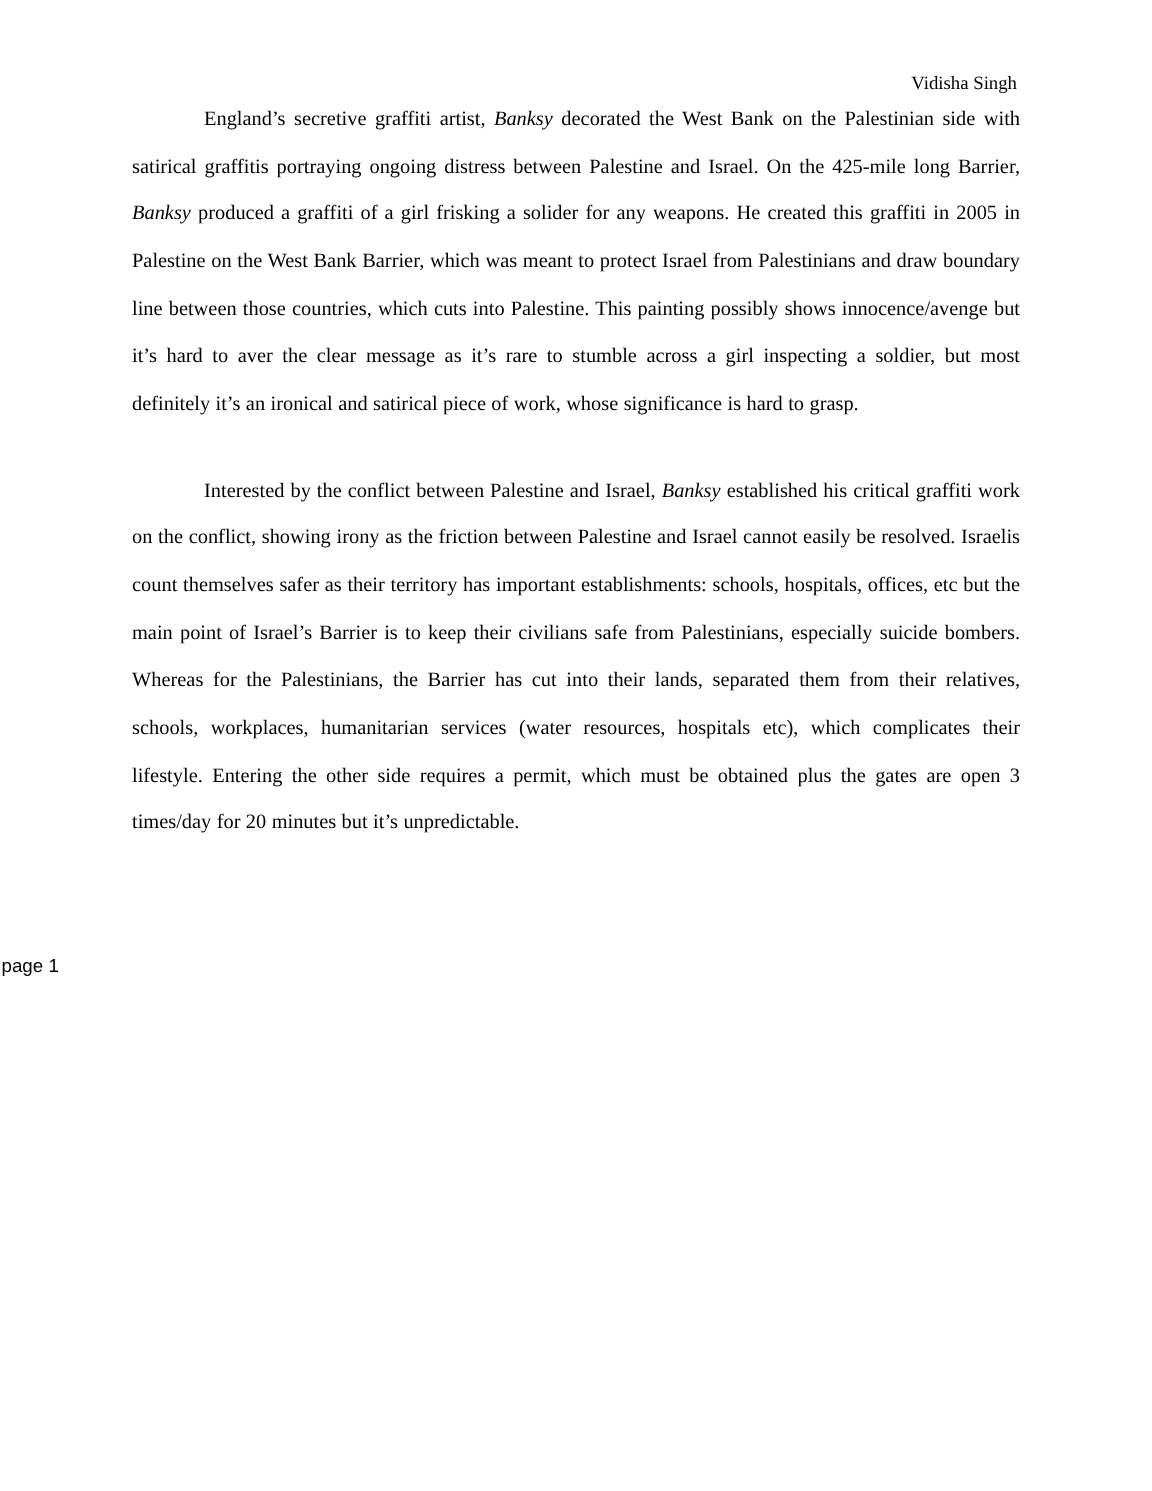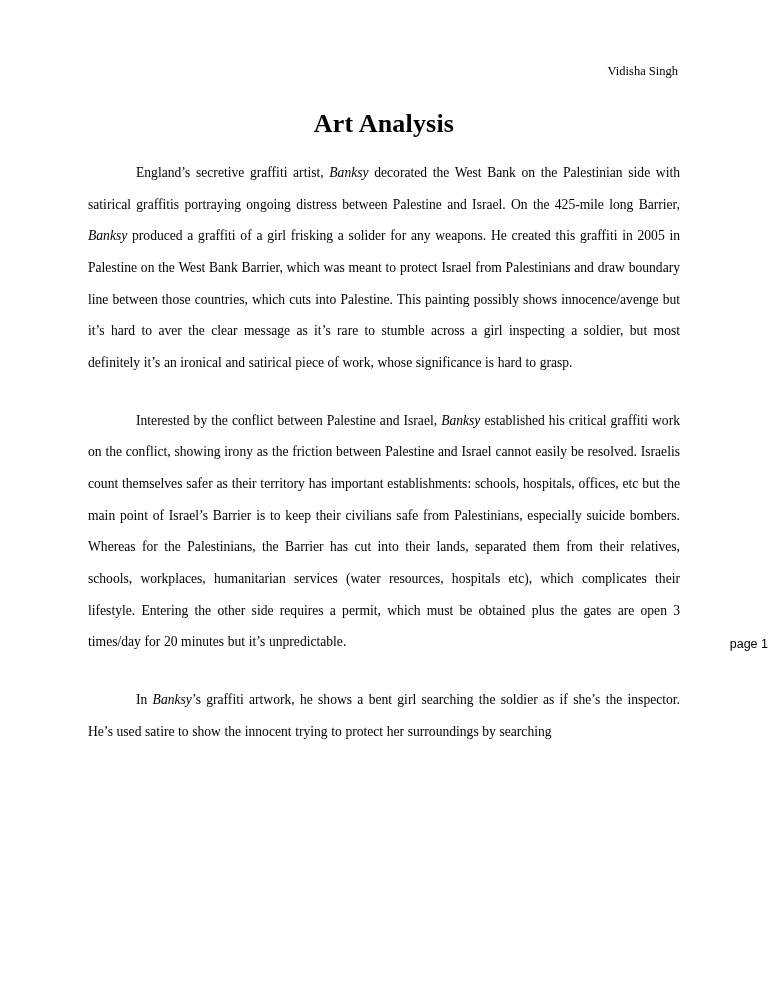--- a/index.html
+++ b/index.html
@@ -13,21 +13,21 @@
     font-family: "Liberation Serif", "DejaVu Serif", serif;
     color: #000000;
     position: relative;
     overflow: hidden;
   }
   .page {
     position: relative;
     width: 768px;
     height: 706px;
     box-sizing: border-box;
-    padding: 56px 88px 0 88px;
+    padding: 40px 88px 0 88px;
   }
   .header-name {
     text-align: right;
     font-size: 12.5px;
     line-height: 1.2;
     margin: 8px 0 0 0;
     padding-right: 2px;
   }
   .doc-title {
     text-align: center;
@@ -44,36 +44,34 @@
     margin: 0 0 26px 0;
     word-spacing: 0.2px;
   }
   .para.last {
     margin-bottom: 0;
   }
   em {
   }
   .footer {
     position: absolute;
-    left: 16px;
+    left: 1px;
     right: 0;
     bottom: 55px;
-    text-align: right;
+    text-align: left;
     font-size: 12.5px;
     font-family: "Liberation Sans", sans-serif;
   }
 </style>
 </head>
 <body>
 
 <div class="page">
 
   <div class="header-name">Vidisha Singh</div>
 
-  <h1 class="doc-title">Art Analysis</h1>
 
   <p class="para">England’s secretive graffiti artist, <em>Banksy</em> decorated the West Bank on the Palestinian side with satirical graffitis portraying ongoing distress between Palestine and Israel. On the 425-mile long Barrier, <em>Banksy</em> produced a graffiti of a girl frisking a solider for any weapons. He created this graffiti in 2005 in Palestine on the West Bank Barrier, which was meant to protect Israel from Palestinians and draw boundary line between those countries, which cuts into Palestine. This painting possibly shows innocence/avenge but it’s hard to aver the clear message as it’s rare to stumble across a girl inspecting a soldier, but most definitely it’s an ironical and satirical piece of work, whose significance is hard to grasp.</p>
   <p class="para">Interested by the conflict between Palestine and Israel, <em>Banksy</em> established his critical graffiti work on the conflict, showing irony as the friction between Palestine and Israel cannot easily be resolved. Israelis count themselves safer as their territory has important establishments: schools, hospitals, offices, etc but the main point of Israel’s Barrier is to keep their civilians safe from Palestinians, especially suicide bombers. Whereas for the Palestinians, the Barrier has cut into their lands, separated them from their relatives, schools, workplaces, humanitarian services (water resources, hospitals etc), which complicates their lifestyle. Entering the other side requires a permit, which must be obtained plus the gates are open 3 times/day for 20 minutes but it’s unpredictable.</p>
-  <p class="para last">In <em>Banksy</em>’s graffiti artwork, he shows a bent girl searching the soldier as if she’s the inspector. He’s used satire to show the innocent trying to protect her surroundings by searching</p>
 
   <div class="footer">page 1</div>
 
 </div>
 
 </body></html>

